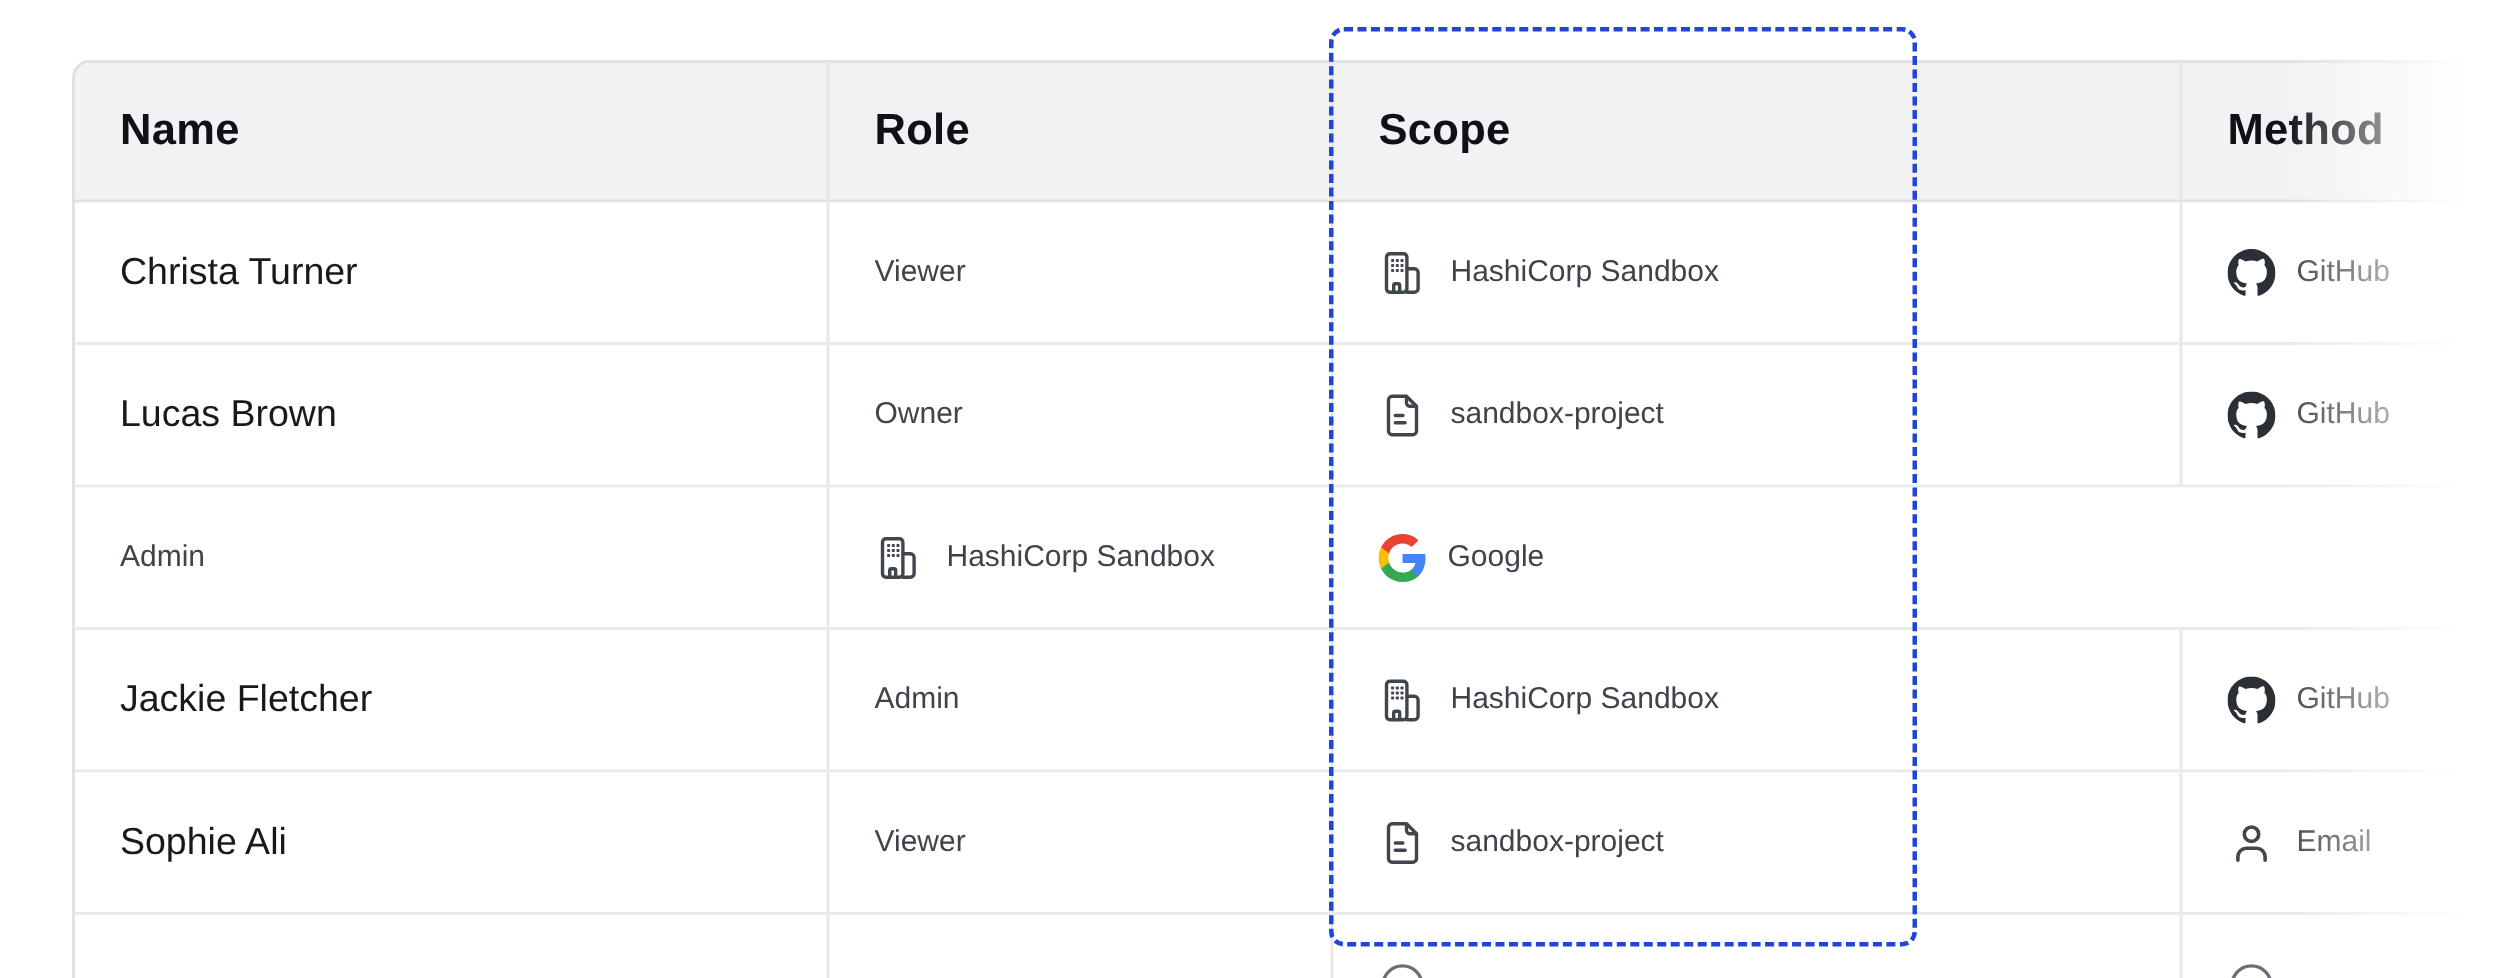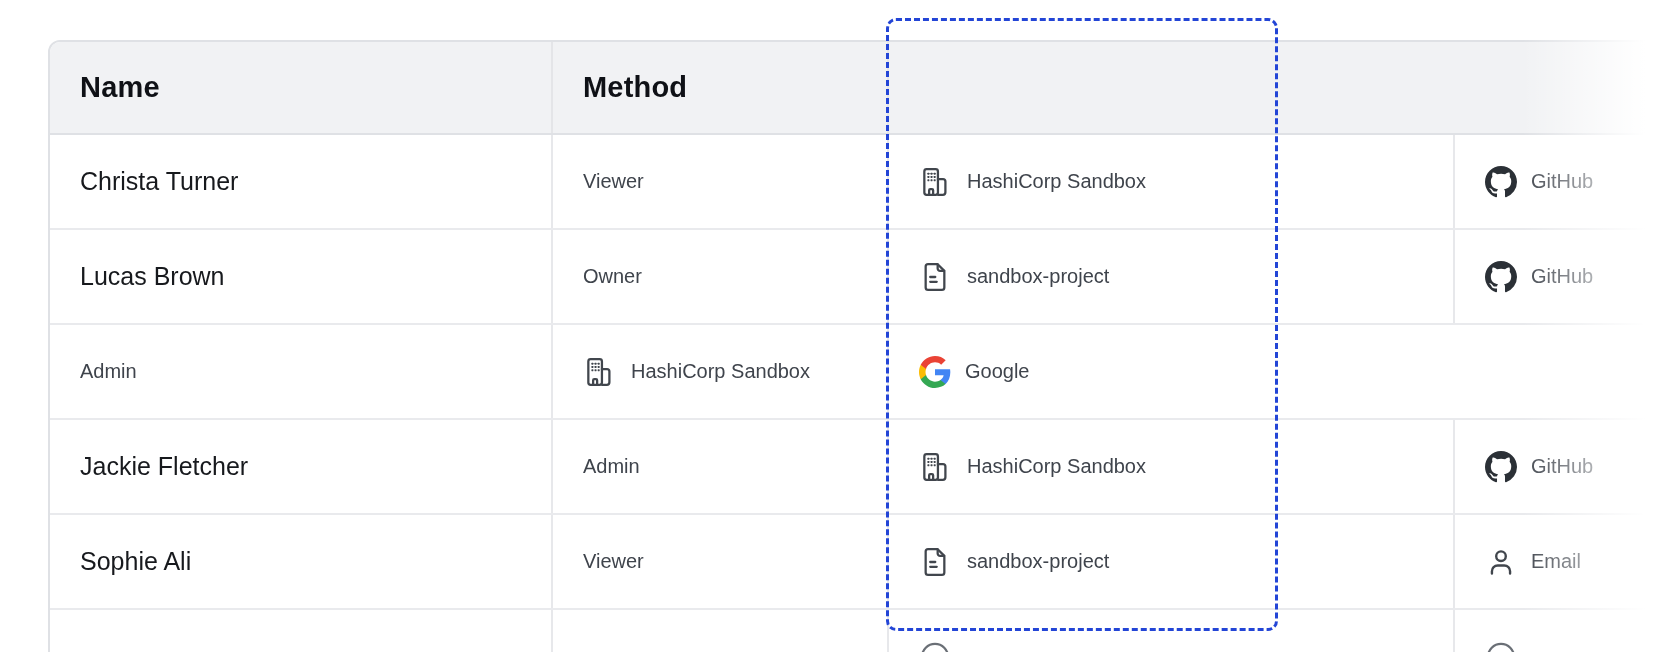--- a/index.html
+++ b/index.html
@@ -107,20 +107,26 @@
   </defs>
 </svg>
 
 <div class="table-card">
 
   <div class="t-row t-head">
     <div class="cell">
         <span class="th-label">Name</span>
       </div>
     <div class="cell">
+        <span class="th-label">Role</span>
+      </div>
+    <div class="cell">
+        <span class="th-label">Scope</span>
+      </div>
+    <div class="cell">
         <span class="th-label">Method</span>
       </div>
   </div>
 
   <div class="t-row t-body-row">
     <div class="cell c-name">
         <a class="name-link">Christa Turner</a>
       </div>
     <div class="cell c-role">
         <span class="body-text">Viewer</span>

